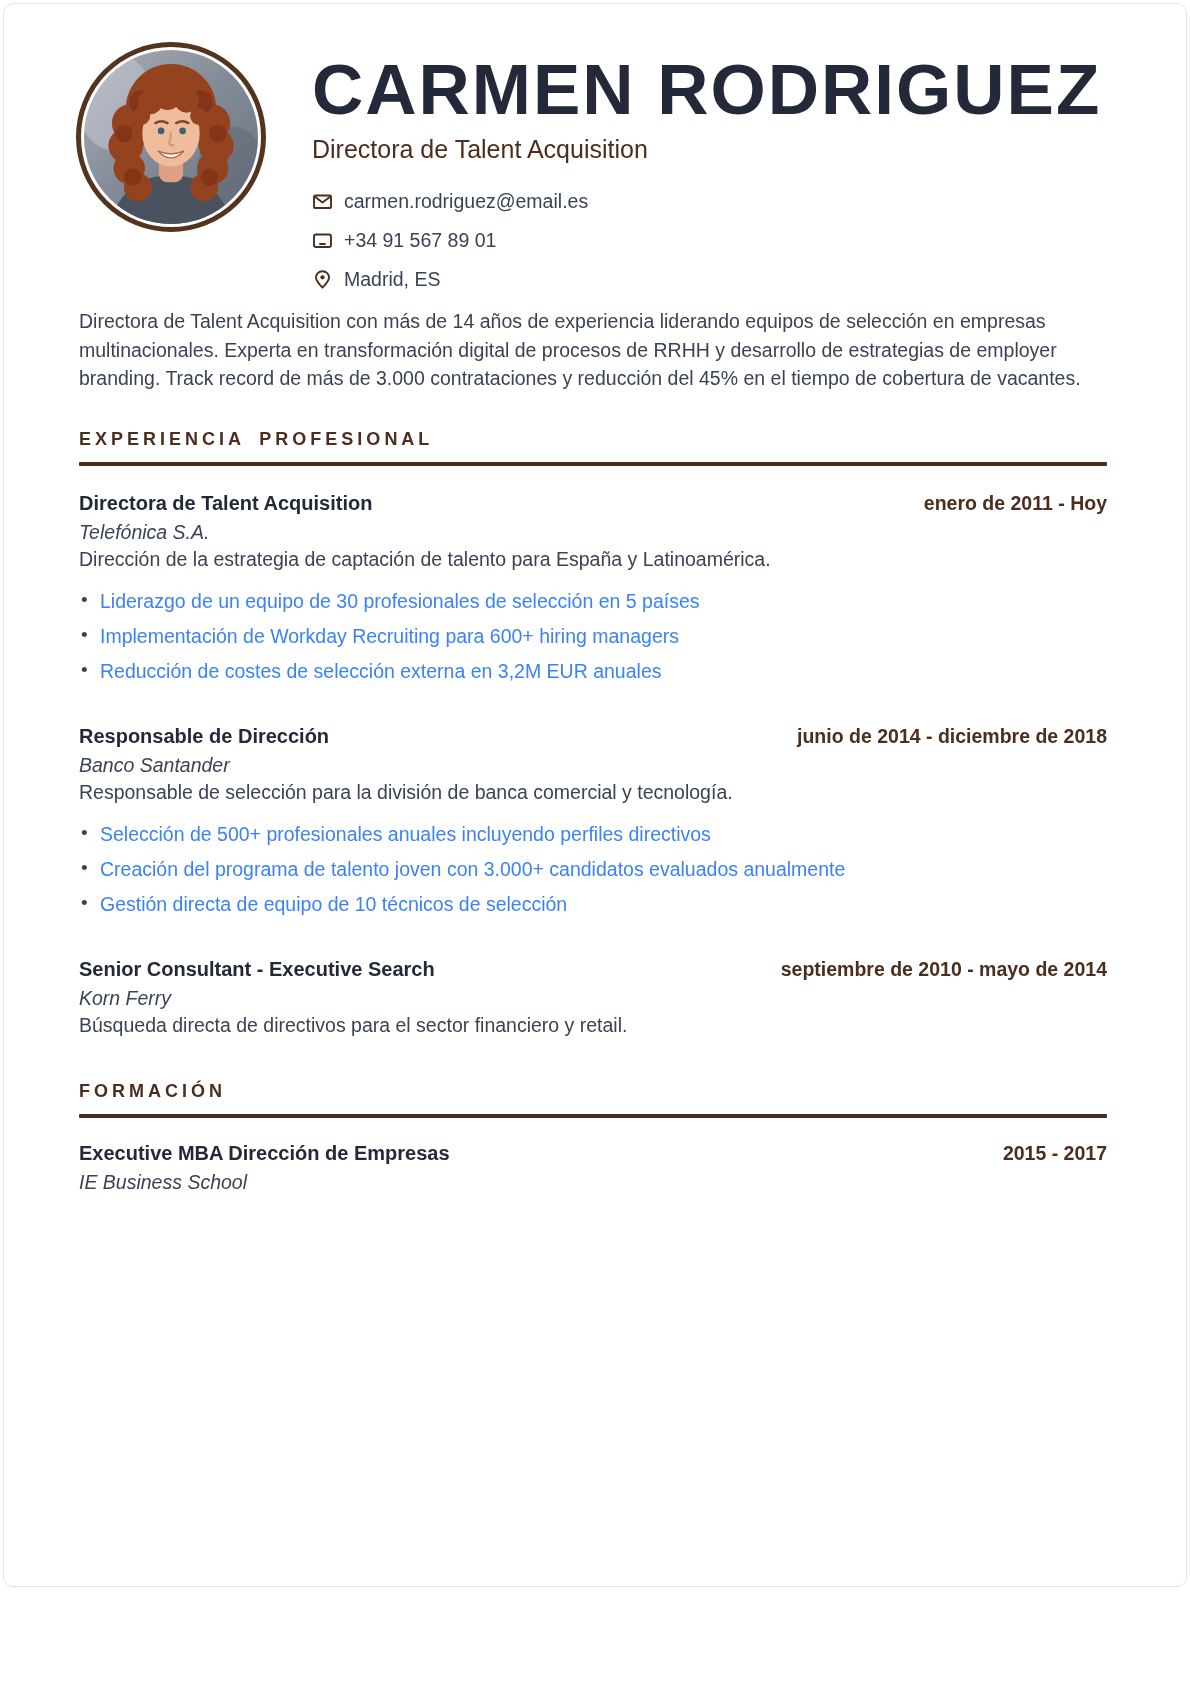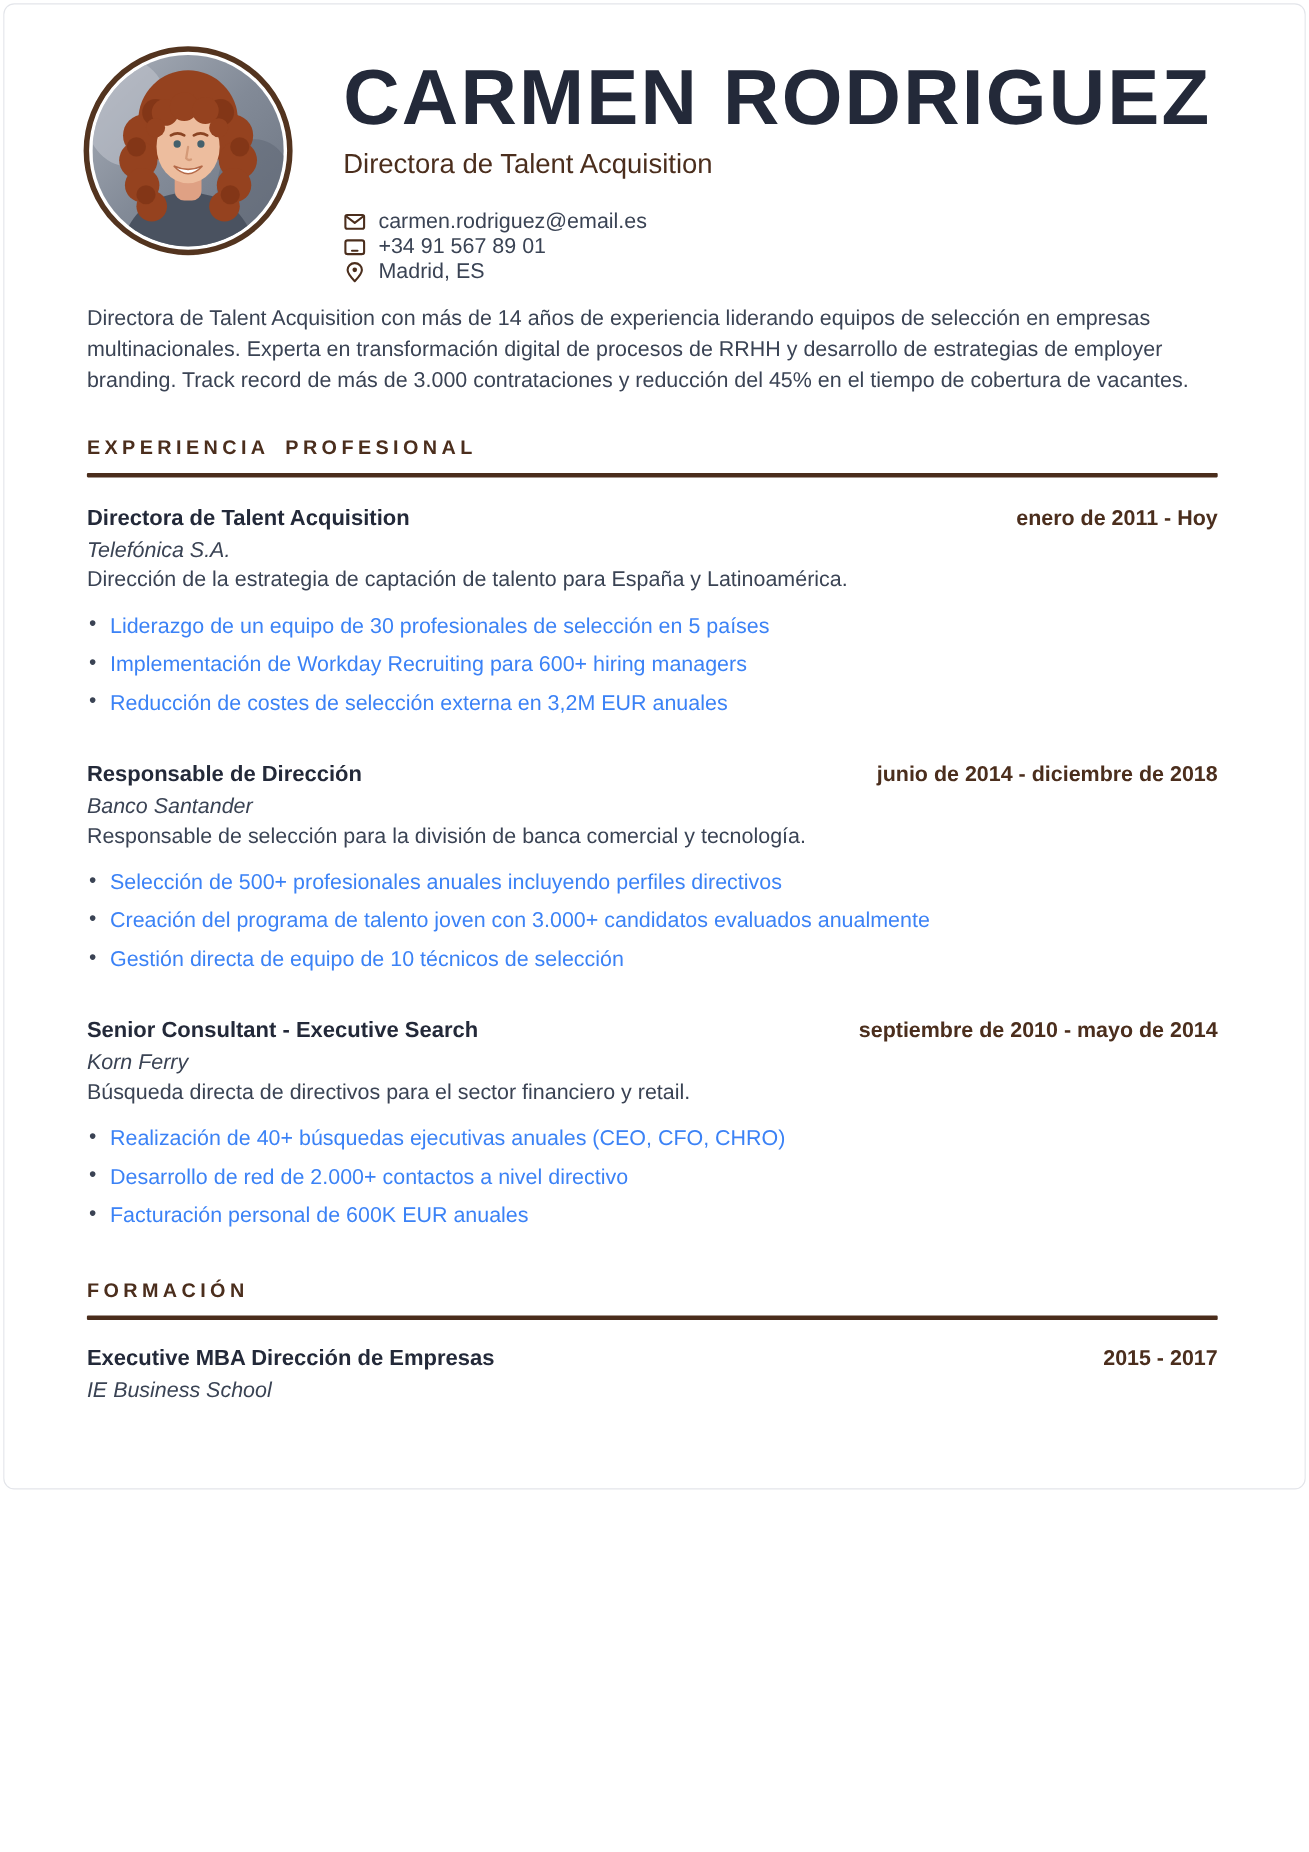--- a/index.html
+++ b/index.html
@@ -1,20 +1,20 @@
 <!DOCTYPE html>
 <html><head>
 <meta charset="utf-8">
 <style>
   * { margin:0; padding:0; box-sizing:border-box; }
   html,body { background:#ffffff; }
   body { width:1190px; height:1684px; font-family:"Liberation Sans", sans-serif; }
 
   .page {
-    width:1184px; height:1351px; margin:3px;
+    width:1184px; height:1584px; margin:3px;
     background:#ffffff;
     border:1px solid #e3e5ea;
     border-radius:10px;
     overflow:hidden;
     position:relative;
   }
 
   
   .header { display:flex; margin:38px 0 0 72px; }
   .photo-ring {
@@ -25,21 +25,21 @@
   }
   .photo-ring svg { width:100%; height:100%; border-radius:50%; display:block; }
 
   .header-main { margin-left:46px; padding-top:12px; min-width:0; }
   .name {
     font-size:71px; font-weight:800; letter-spacing:2px;
     color:#232939; line-height:1.02; white-space:nowrap;
   }
   .subtitle { margin-top:9px; font-size:25px; color:#4b2e1d; }
 
-  .contact { margin-top:26px; display:flex; flex-direction:column; gap:0; }
+  .contact { margin-top:26px; display:flex; flex-direction:column; gap:16px; }
   .contact-row { display:flex; align-items:center; gap:11px; font-size:19.5px; color:#3a4354; }
   .contact-row .cicon { width:21px; height:21px; flex-shrink:0; display:flex; align-items:center; justify-content:center; }
   .cicon svg { width:21px; height:21px; stroke:#4b2e1d; fill:none; stroke-width:1.9; stroke-linecap:round; stroke-linejoin:round; }
 
   
   .summary {
     margin:16px 78px 0 75px;
     font-size:19.5px; line-height:1.46; color:#3a4354;
   }
 
@@ -210,25 +210,20 @@
         </ul>
       </div>
 
       <div class="entry">
         <div class="entry-head">
           <span class="entry-title">Senior Consultant - Executive Search</span>
           <span class="entry-dates">septiembre de 2010 - mayo de 2014</span>
         </div>
         <div class="entry-company">Korn Ferry</div>
         <div class="entry-desc">Búsqueda directa de directivos para el sector financiero y retail.</div>
-        <ul class="bullets">
-          <li>Realización de 40+ búsquedas ejecutivas anuales (CEO, CFO, CHRO)</li>
-          <li>Desarrollo de red de 2.000+ contactos a nivel directivo</li>
-          <li>Facturación personal de 600K EUR anuales</li>
-        </ul>
       </div>
     </div>
 
     <div class="section" style="margin-top:44px;">
       <div class="section-heading">FORMACIÓN</div>
       <div class="rule"></div>
 
       <div class="entry edu-entry">
         <div class="entry-head">
           <span class="entry-title">Executive MBA Dirección de Empresas</span>

